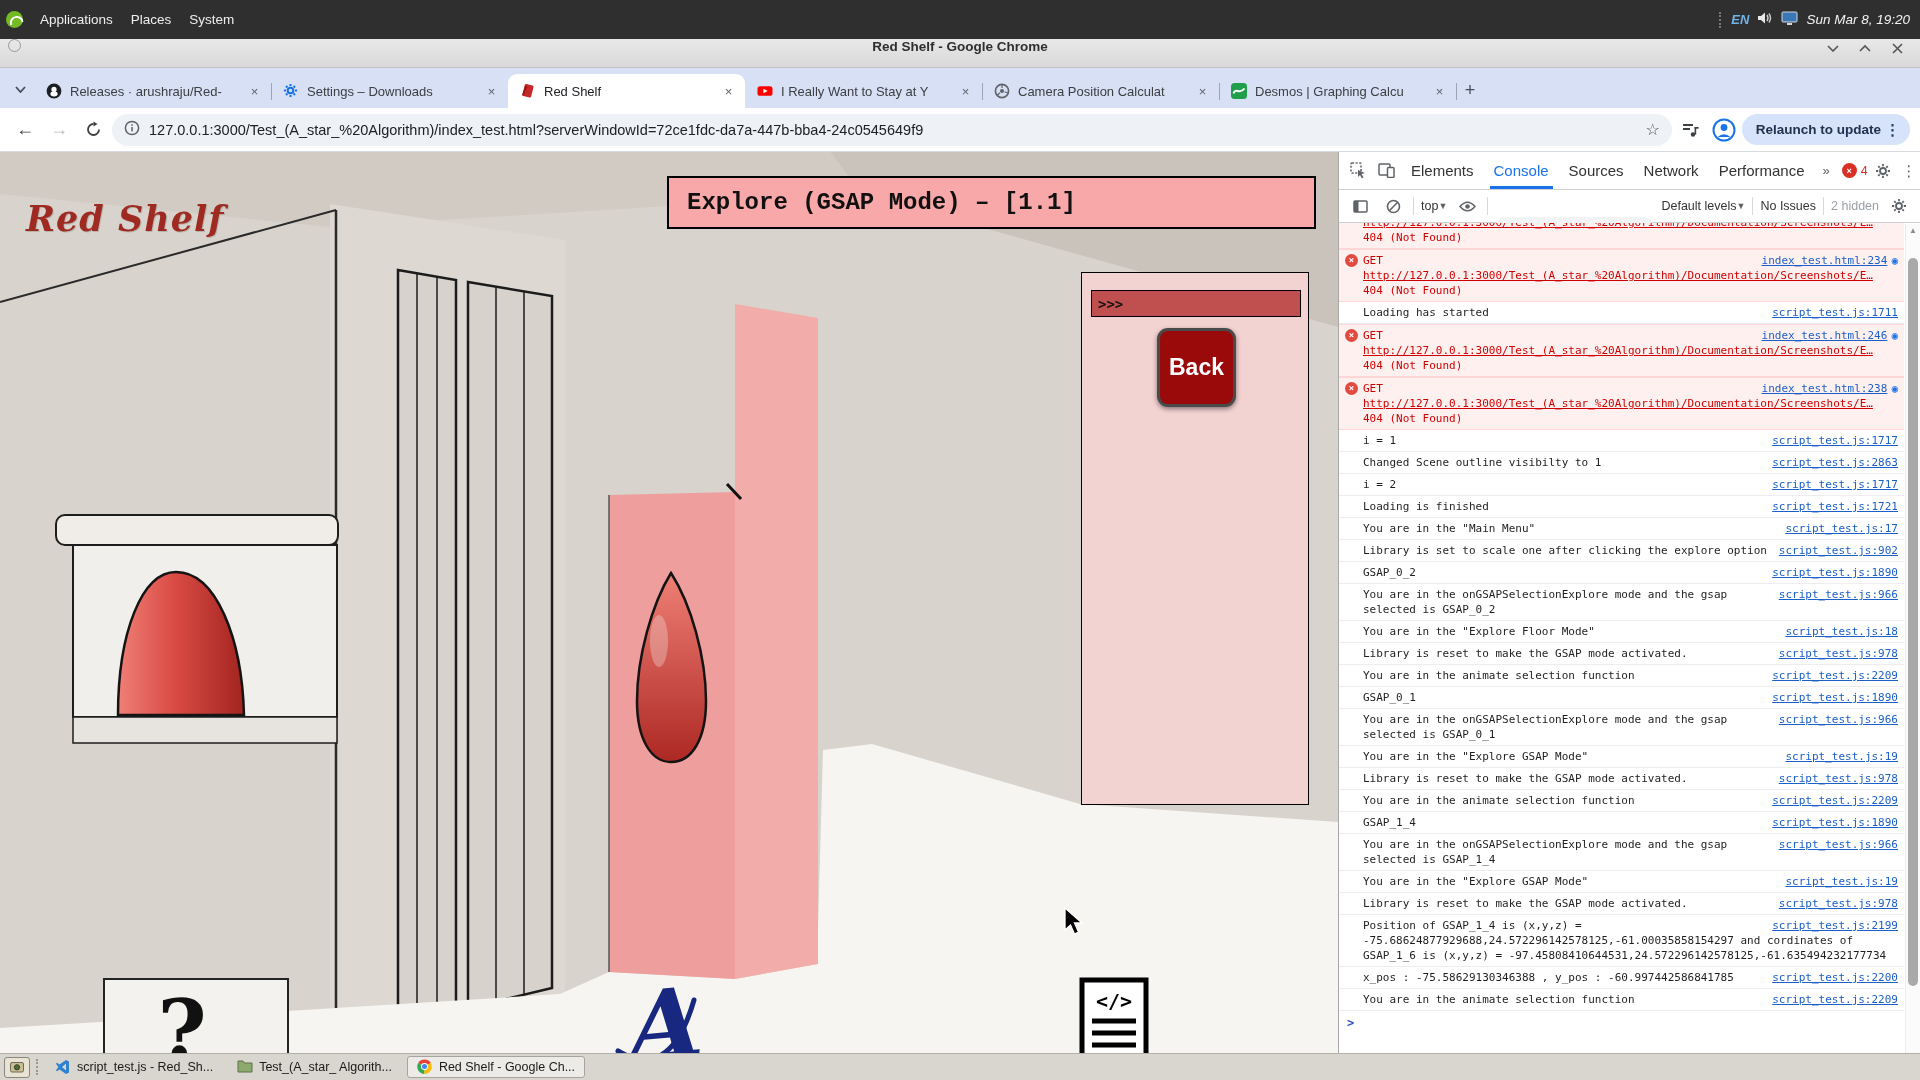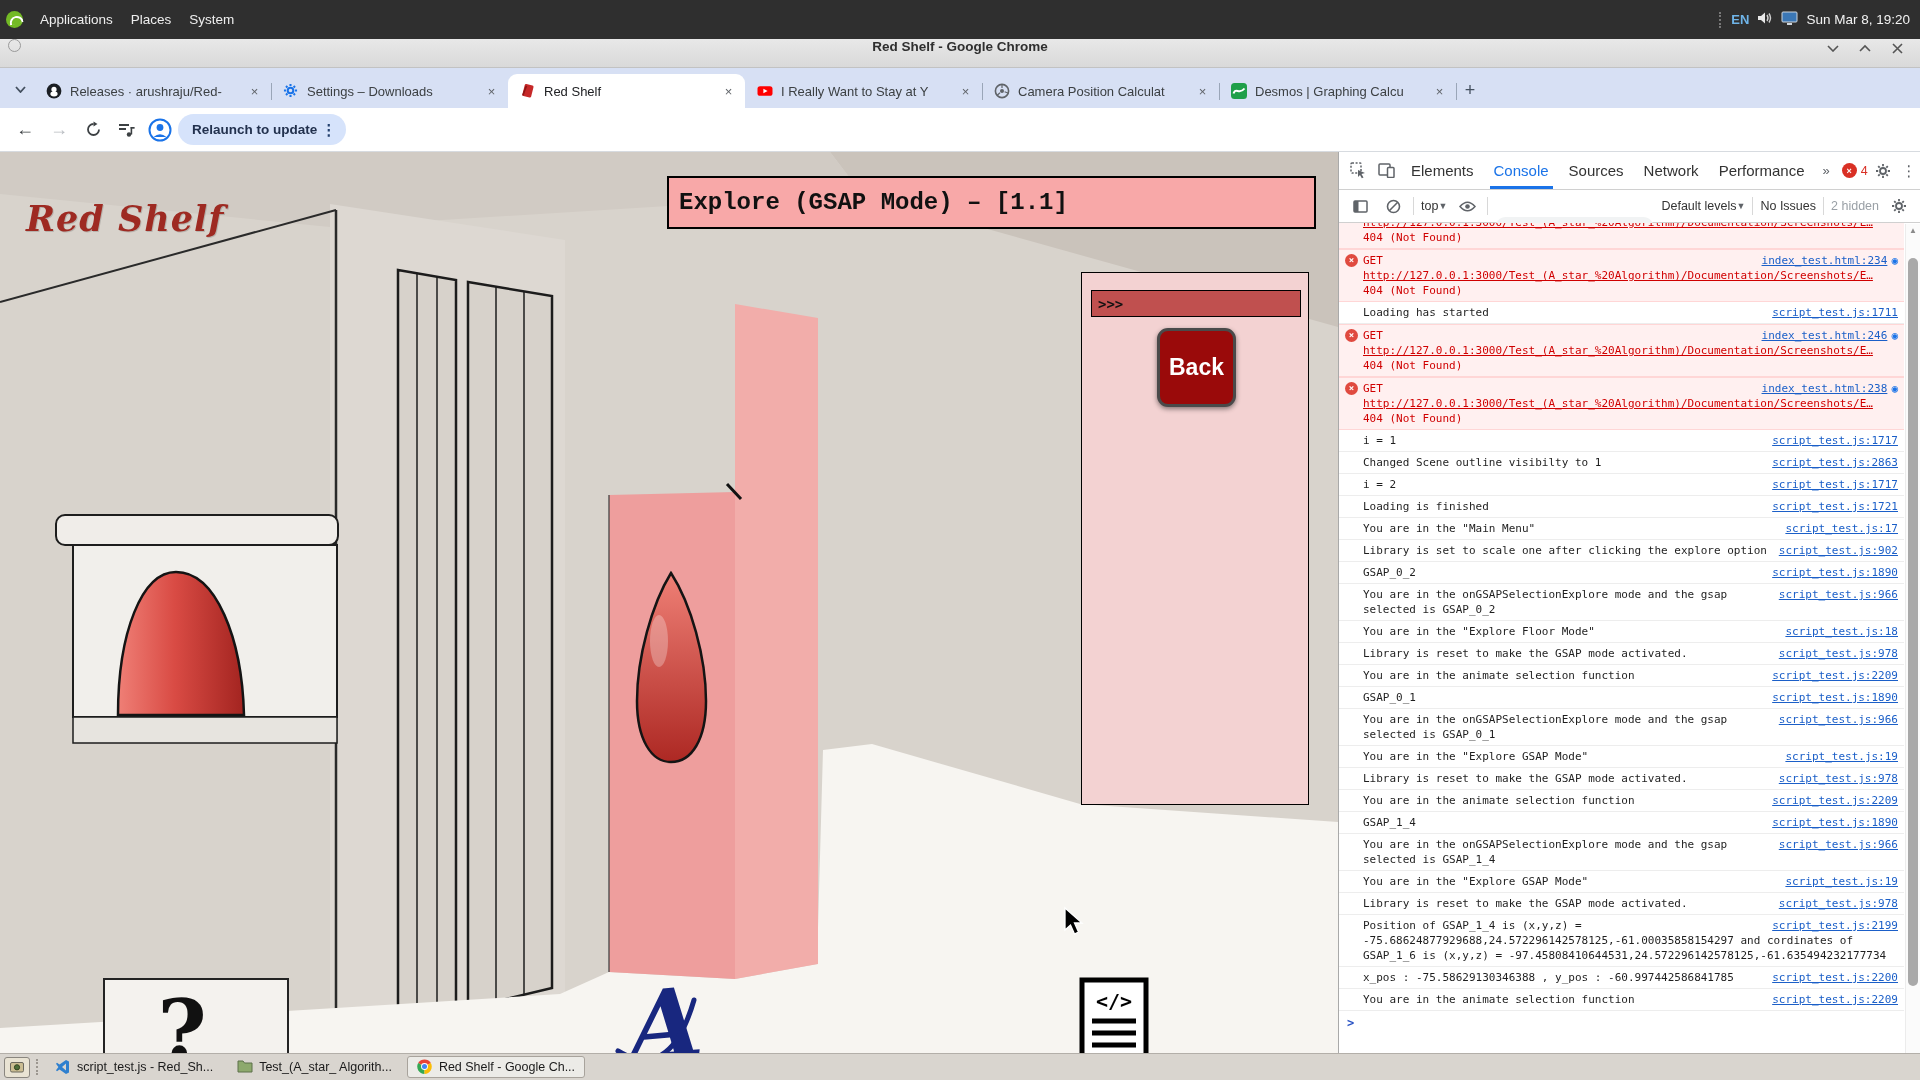--- a/index.html
+++ b/index.html
@@ -4,21 +4,21 @@
 <style>
   * { box-sizing: border-box; margin: 0; padding: 0; }
   html,body { width:1920px; height:1080px; overflow:hidden; font-family:"Liberation Sans",sans-serif; }
   .screen { width:1920px; height:1080px; display:flex; flex-direction:column; background:#d8d3cc; }
 
   
   .topbar { height:39px; background:#2f2f2f; color:#eee; display:flex; align-items:center; font-size:13.5px; flex:none; }
   .topbar .distro { width:17px; height:17px; border-radius:50%; background:#73ba25; margin:0 8px 0 6px; position:relative; flex:none;}
   .topbar .distro::after { content:""; position:absolute; left:3px; top:5px; width:10px; height:6px; border:2px solid #fff; border-bottom:none; border-radius:10px 10px 0 0; transform:rotate(-15deg);}
   .topbar .menu { padding:0 9px; height:100%; display:flex; align-items:center; cursor:default; }
-  .topbar .tray { margin-left:auto; display:flex; align-items:center; gap:8px; padding-right:10px; }
+  .topbar .tray { margin-left:auto; display:flex; align-items:center; gap:8px; padding-right:10px;font-style:italic; }
   .dotsep { width:4px; height:16px; border-left:2px dotted #777; }
   .lang { color:#6fb4e8; font-weight:bold; font-size:13px; }
   .clock { color:#f2f2f2; }
 
   
   .titlebar { height:29px; background:linear-gradient(#e8e8e8,#d9d9d9); display:flex; align-items:flex-start; border-bottom:1px solid #c2c2c2; flex:none; position:relative;}
   .titlebar .wicon { width:13px; height:13px; border:1.5px solid #9a9a9a; border-radius:50%; margin-left:8px; }
   .titlebar .title { position:absolute; left:0; right:0; text-align:center; font-size:13.5px; color:#2f2f2f; font-weight:bold;}
   .wctrls { margin-left:auto; display:flex; gap:14px; padding-right:14px; z-index:2;}
   .wctrls span { width:18px; height:18px; display:flex; align-items:center; justify-content:center; color:#555; }
@@ -42,21 +42,21 @@
   .avatarbtn { width:28px; height:28px; flex:none; display:flex; align-items:center; justify-content:center;}
   .relaunch { height:31px; background:#d6e3fb; border-radius:16px; display:flex; align-items:center; padding:0 6px 0 14px; font-size:13.5px; color:#22314e; flex:none; font-weight:bold;}
   .relaunch .kebab { color:#23406e; font-size:15px; font-weight:bold; padding:0 4px;}
 
   
   .content { flex:1; display:flex; min-height:0; }
   .page { width:1338px; position:relative; overflow:hidden; flex:none; background:#d8d3cc;}
   .scene { position:absolute; inset:0; }
 
   .logo { position:absolute; left:26px; top:46px; font-family:"DejaVu Serif",serif; font-style:italic; font-weight:bold; font-size:35px; color:#9e2a22; letter-spacing:1px; text-shadow:1px 1px 0 rgba(0,0,0,.15);}
-  .pheader { position:absolute; left:667px; top:24px; width:649px; height:53px; background:#f8a8a8; border:2.5px solid #000; display:flex; align-items:center; padding-left:10px; font-family:"Liberation Mono",monospace; font-weight:bold; font-size:24px; color:#111; }
+  .pheader { position:absolute; left:667px; top:24px; width:649px; height:53px; background:#f8a8a8; border:2.5px solid #000; display:flex; align-items:center; padding-left:18px; font-family:"Liberation Mono",monospace; font-weight:bold; font-size:24px; color:#111; }
   .ppanel { position:absolute; left:1081px; top:120px; width:228px; height:533px; background:#f3d2d2; border:1.5px solid #000; }
   .pprompt { position:absolute; left:9px; top:17px; width:210px; height:27px; background:#c0504f; border:1.5px solid #000; font-family:"DejaVu Sans Mono",monospace; font-weight:bold; font-size:14px; color:#111; display:flex; align-items:center; padding-left:6px;}
   .backbtn { position:absolute; left:75px; top:55px; width:79px; height:79px; background:#9a0a0a; border:3px solid #4a4a4a; border-radius:11px; color:#fff; font-family:"Liberation Sans",sans-serif; font-weight:bold; font-size:23px; box-shadow:0 2px 5px rgba(0,0,0,.45); cursor:pointer;}
 
   
   .devtools { flex:1; background:#fff; border-left:1px solid #a9a9a9; display:flex; flex-direction:column; min-width:0; position:relative;}
   .dt-tabs { height:38px; border-bottom:1px solid #d0d0d0; display:flex; align-items:center; padding:0 6px; gap:2px; flex:none;}
   .dt-icbtn { width:26px; height:26px; display:flex; align-items:center; justify-content:center; flex:none;}
   .dt-tab { padding:0 10px; height:100%; display:flex; align-items:center; font-size:15px; color:#333; position:relative; white-space:nowrap;}
   .dt-tab.active { color:#1a73e8; }
@@ -226,20 +226,29 @@
 
   <div class="toolbar">
     <span class="navbtn">←</span>
     <span class="navbtn disabled">→</span>
     <span class="navbtn">
         <svg width="17" height="17" viewBox="0 0 17 17">
           <path d="M14 8.5 A5.5 5.5 0 1 1 8.5 3" fill="none" stroke="#3c4043" stroke-width="1.8"></path>
           <polygon points="8.5,0.5 12.5,3 8.5,5.5" fill="#3c4043"></polygon>
         </svg>
       </span>
+    <div class="omnibox">
+      <span><svg width="16" height="16" viewBox="0 0 16 16">
+            <circle cx="8" cy="8" r="6.6" fill="none" stroke="#5f6368" stroke-width="1.5"></circle>
+            <rect x="7.3" y="7" width="1.5" height="4.4" fill="#5f6368"></rect>
+            <rect x="7.3" y="4.2" width="1.5" height="1.6" fill="#5f6368"></rect>
+          </svg></span>
+      <span class="urltext">127.0.0.1:3000/Test_(A_star_%20Algorithm)/index_test.html?serverWindowId=72ce1fdc-da7a-447b-bba4-24c0545649f9</span>
+      <span class="star">☆</span>
+    </div>
     <span class="navbtn">
         <svg width="18" height="16" viewBox="0 0 18 16">
           <path d="M1 3 h10 M1 7 h7" stroke="#3c4043" stroke-width="1.8"></path>
           <circle cx="11" cy="12.5" r="2.2" fill="#3c4043"></circle>
           <rect x="12.6" y="5" width="1.6" height="7.5" fill="#3c4043"></rect>
           <rect x="12.6" y="5" width="4" height="1.7" fill="#3c4043"></rect>
         </svg>
       </span>
     <span class="avatarbtn">
         <svg width="24" height="24" viewBox="0 0 24 24">

